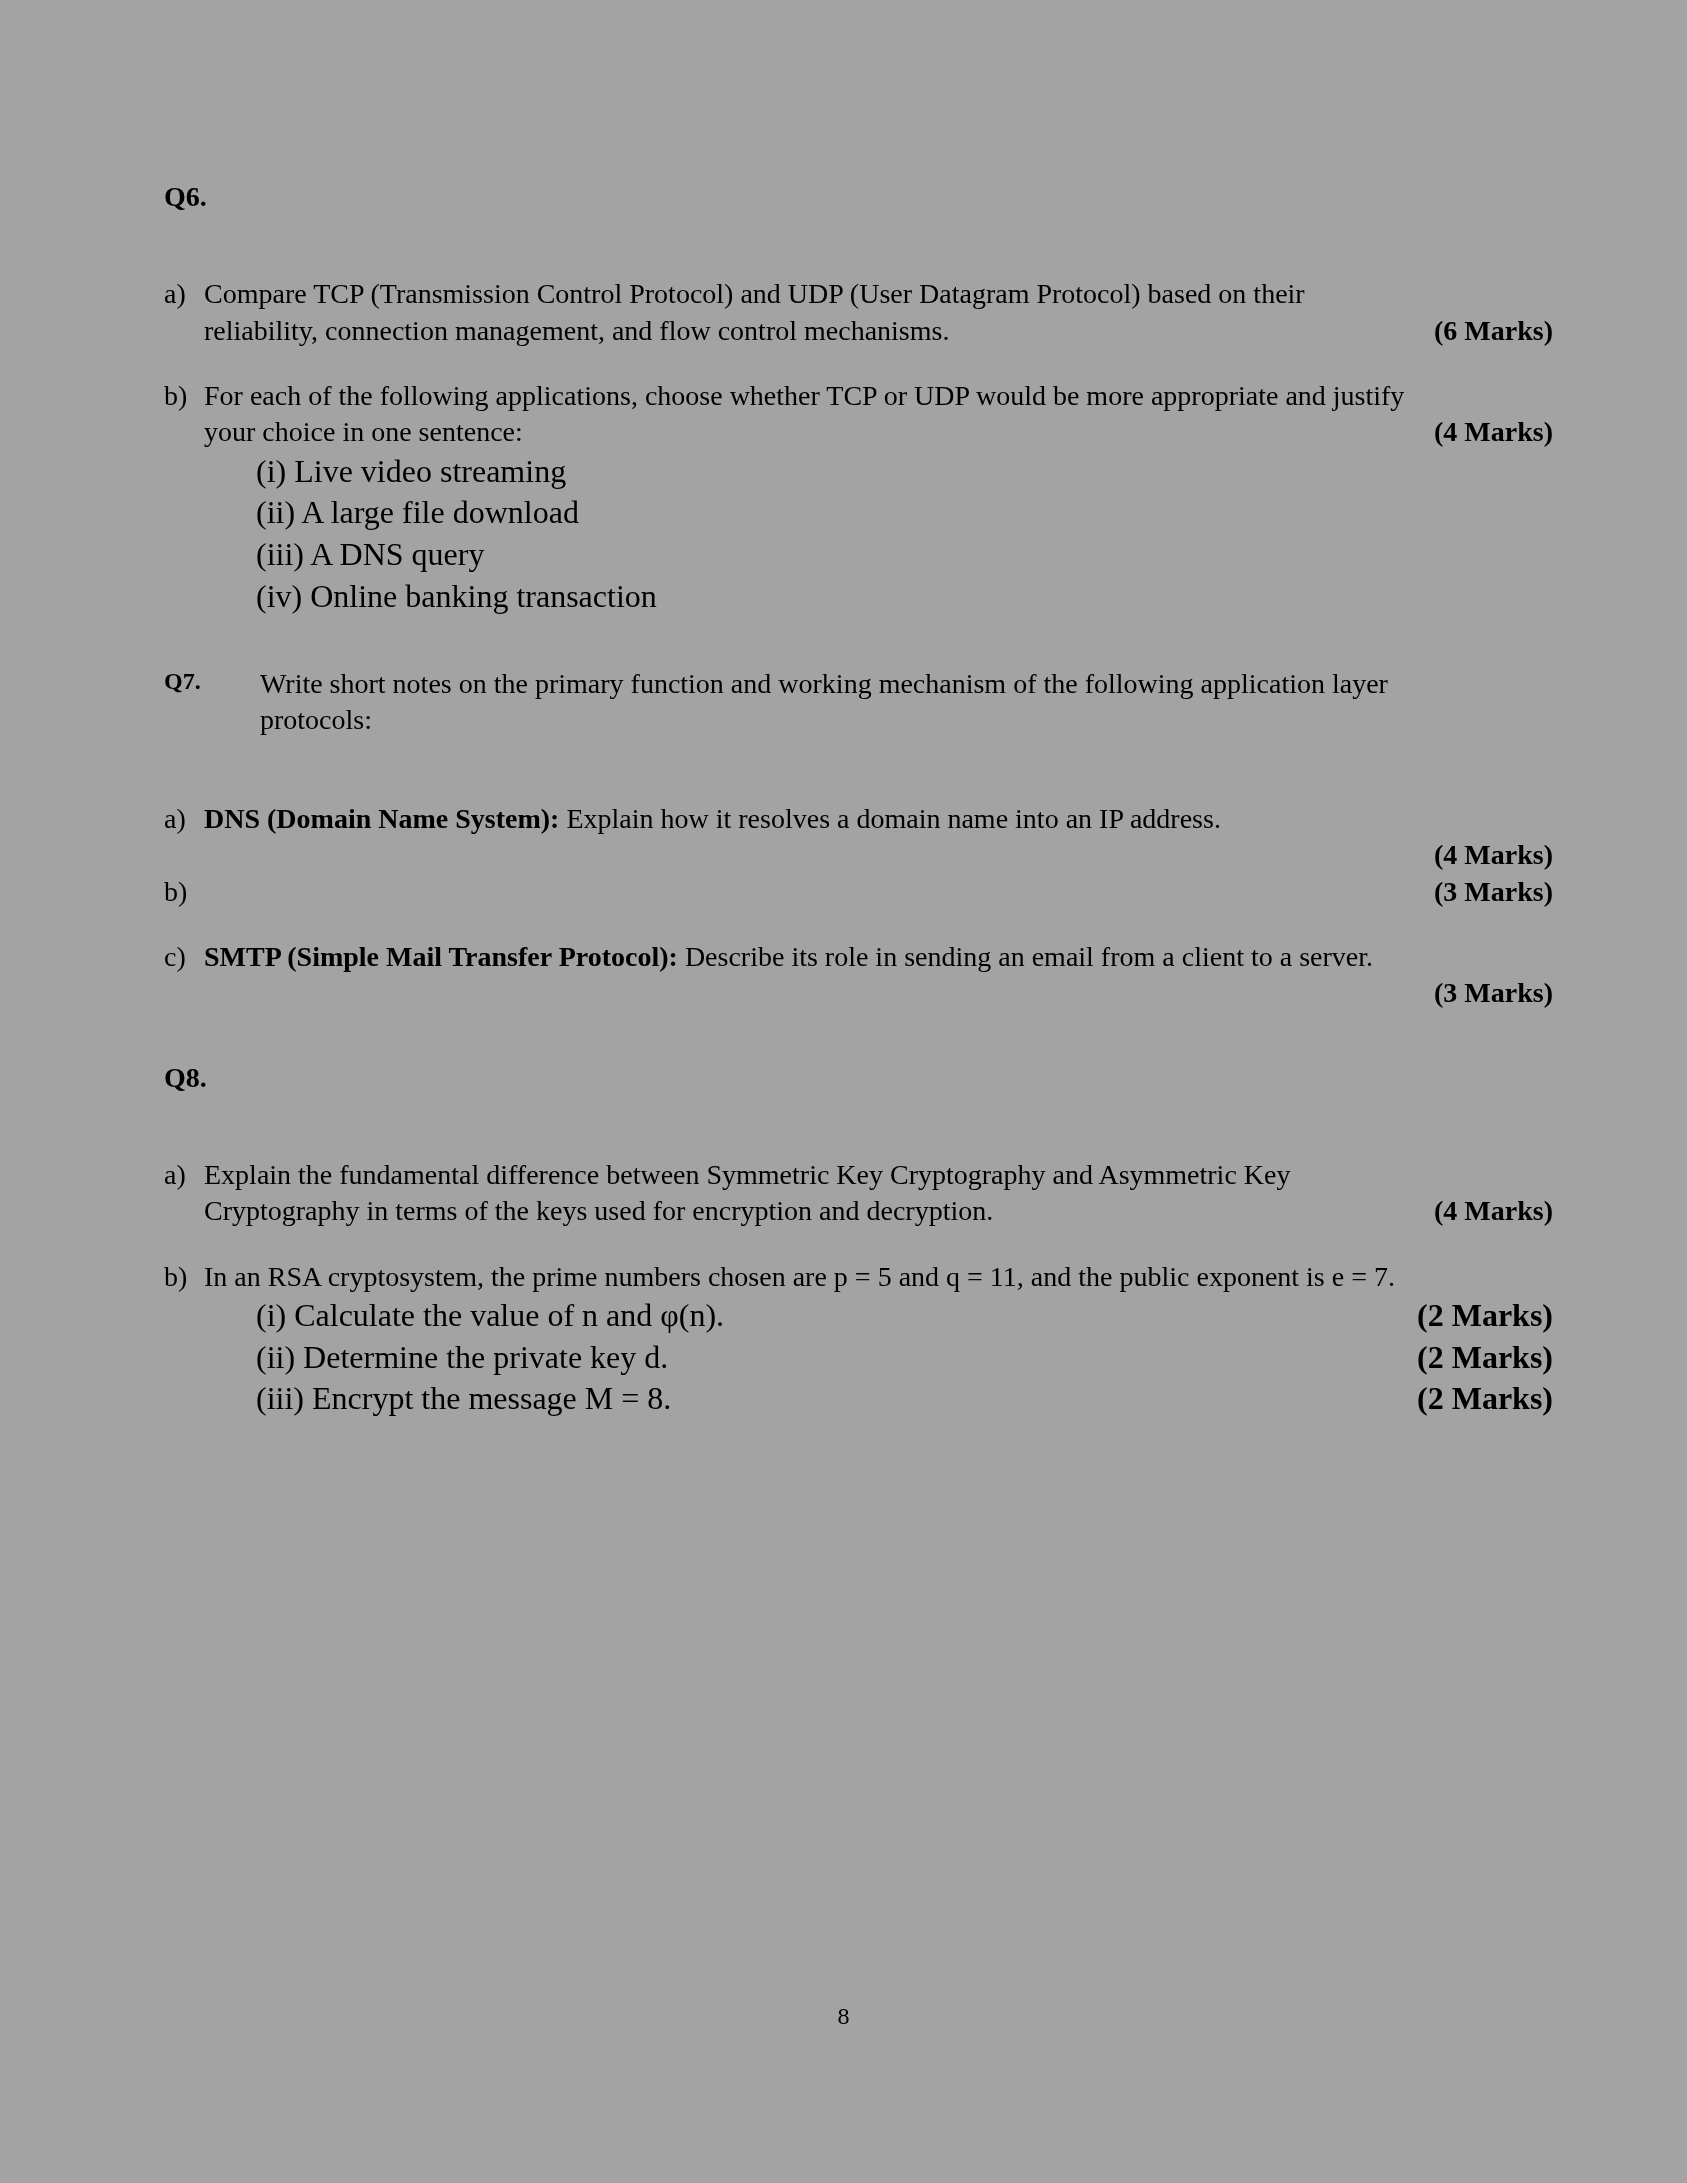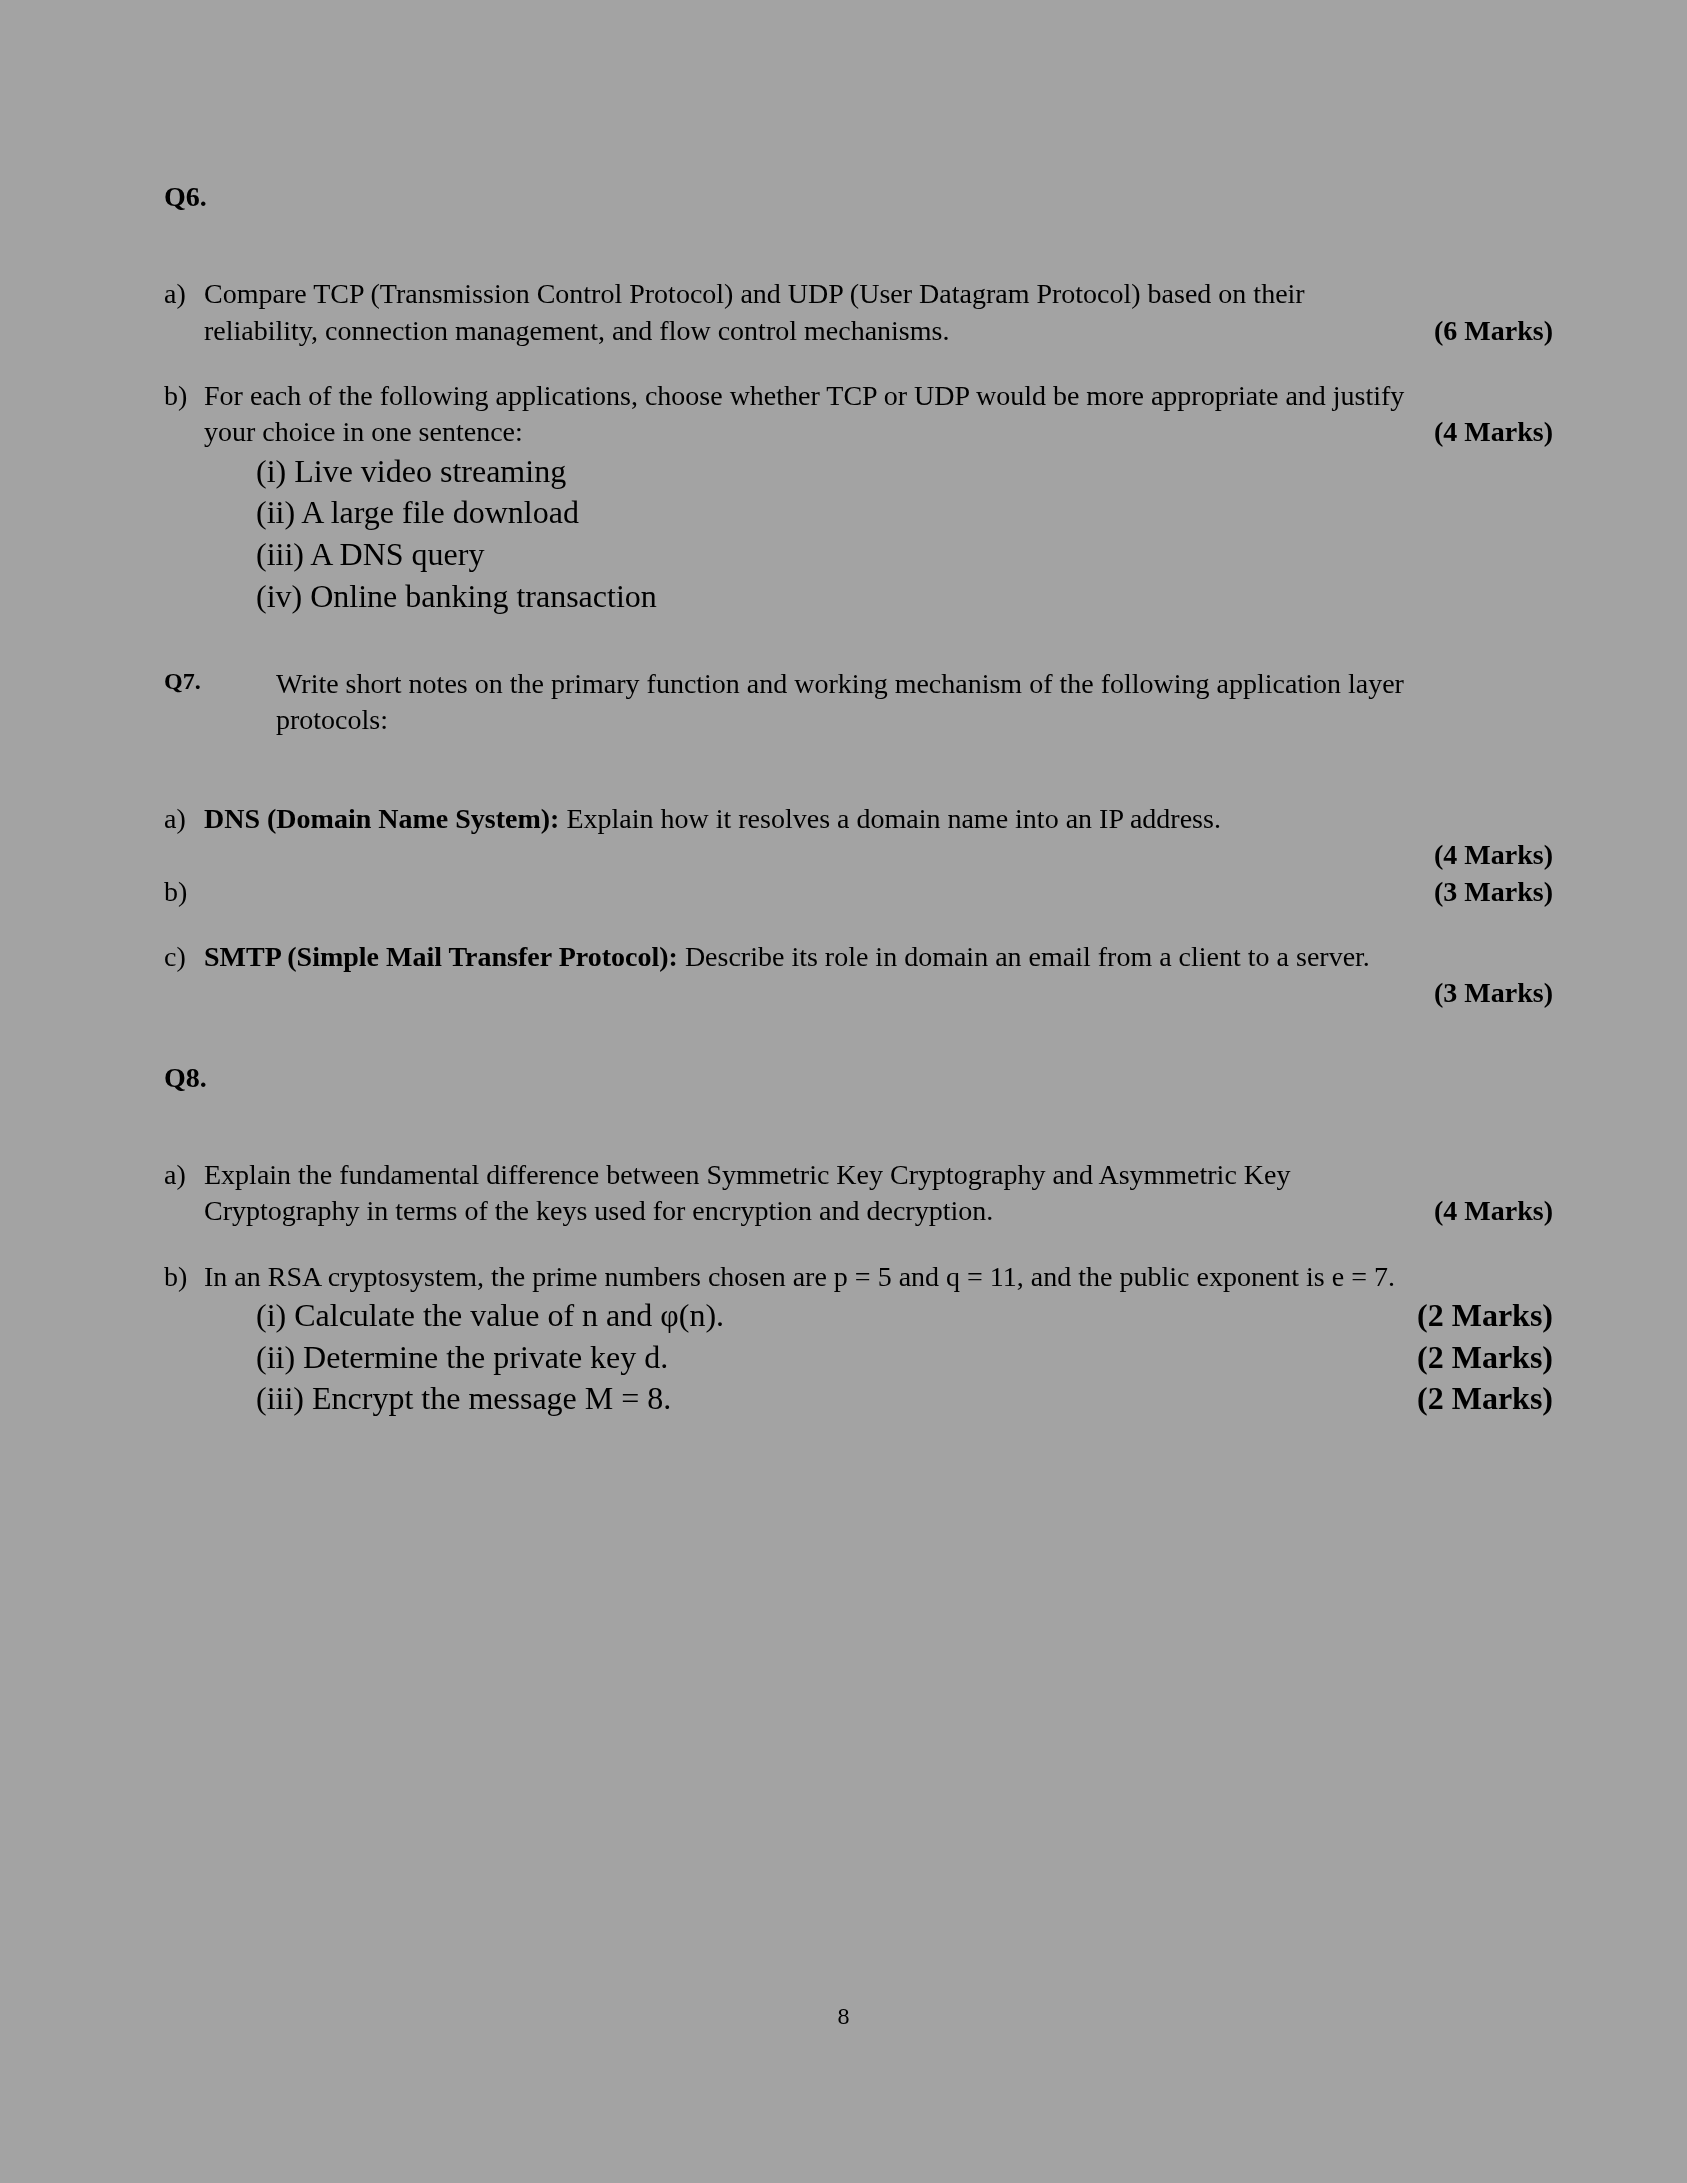--- a/index.html
+++ b/index.html
@@ -46,21 +46,20 @@
   }
   .qhead-inline .qlabel {
     font-weight: bold;
     flex: 0 0 96px;
     font-size: 24px;
   }
   .qhead-inline .qtext {
     font-weight: normal;
     flex: 1 1 auto;
     text-align: left;
-    margin-left: 16px;
   }
 
   
   .items {
     margin: 0;
     padding: 0;
     list-style: none;
   }
   .item {
     display: flex;
@@ -206,21 +205,21 @@
         <li class="item" style="margin-top:0">
           <span class="marker">b)</span>
           <div class="body">
             <span class="marks marks-right">(3 Marks)</span>
           </div>
         </li>
 
         <li class="item">
           <span class="marker">c)</span>
           <div class="body">
-            <p><span class="lead">SMTP (Simple Mail Transfer Protocol):</span><span> Describe its role in domain an email from a client to a server.</span></p>
+            <p><span class="lead">SMTP (Simple Mail Transfer Protocol):</span><span> Describe its role in sending an email from a client to a server.</span></p>
             <span class="marks marks-right">(3 Marks)</span>
           </div>
         </li>
       </ul>
     </div>
 
     <div class="gap-lg"></div>
 
     <div class="qblock">
       <div class="qhead">Q8.</div>

